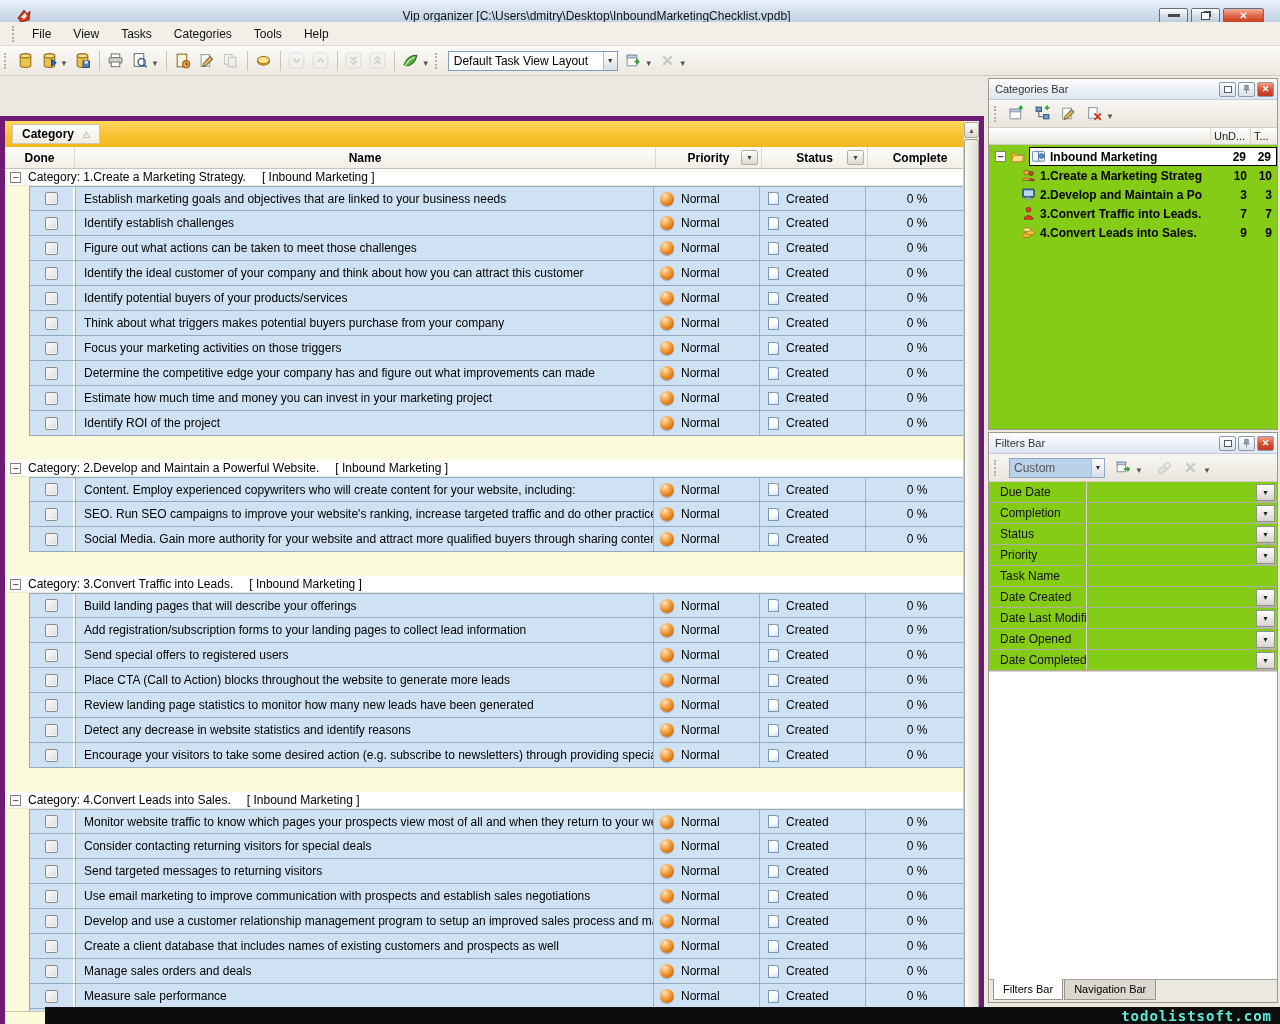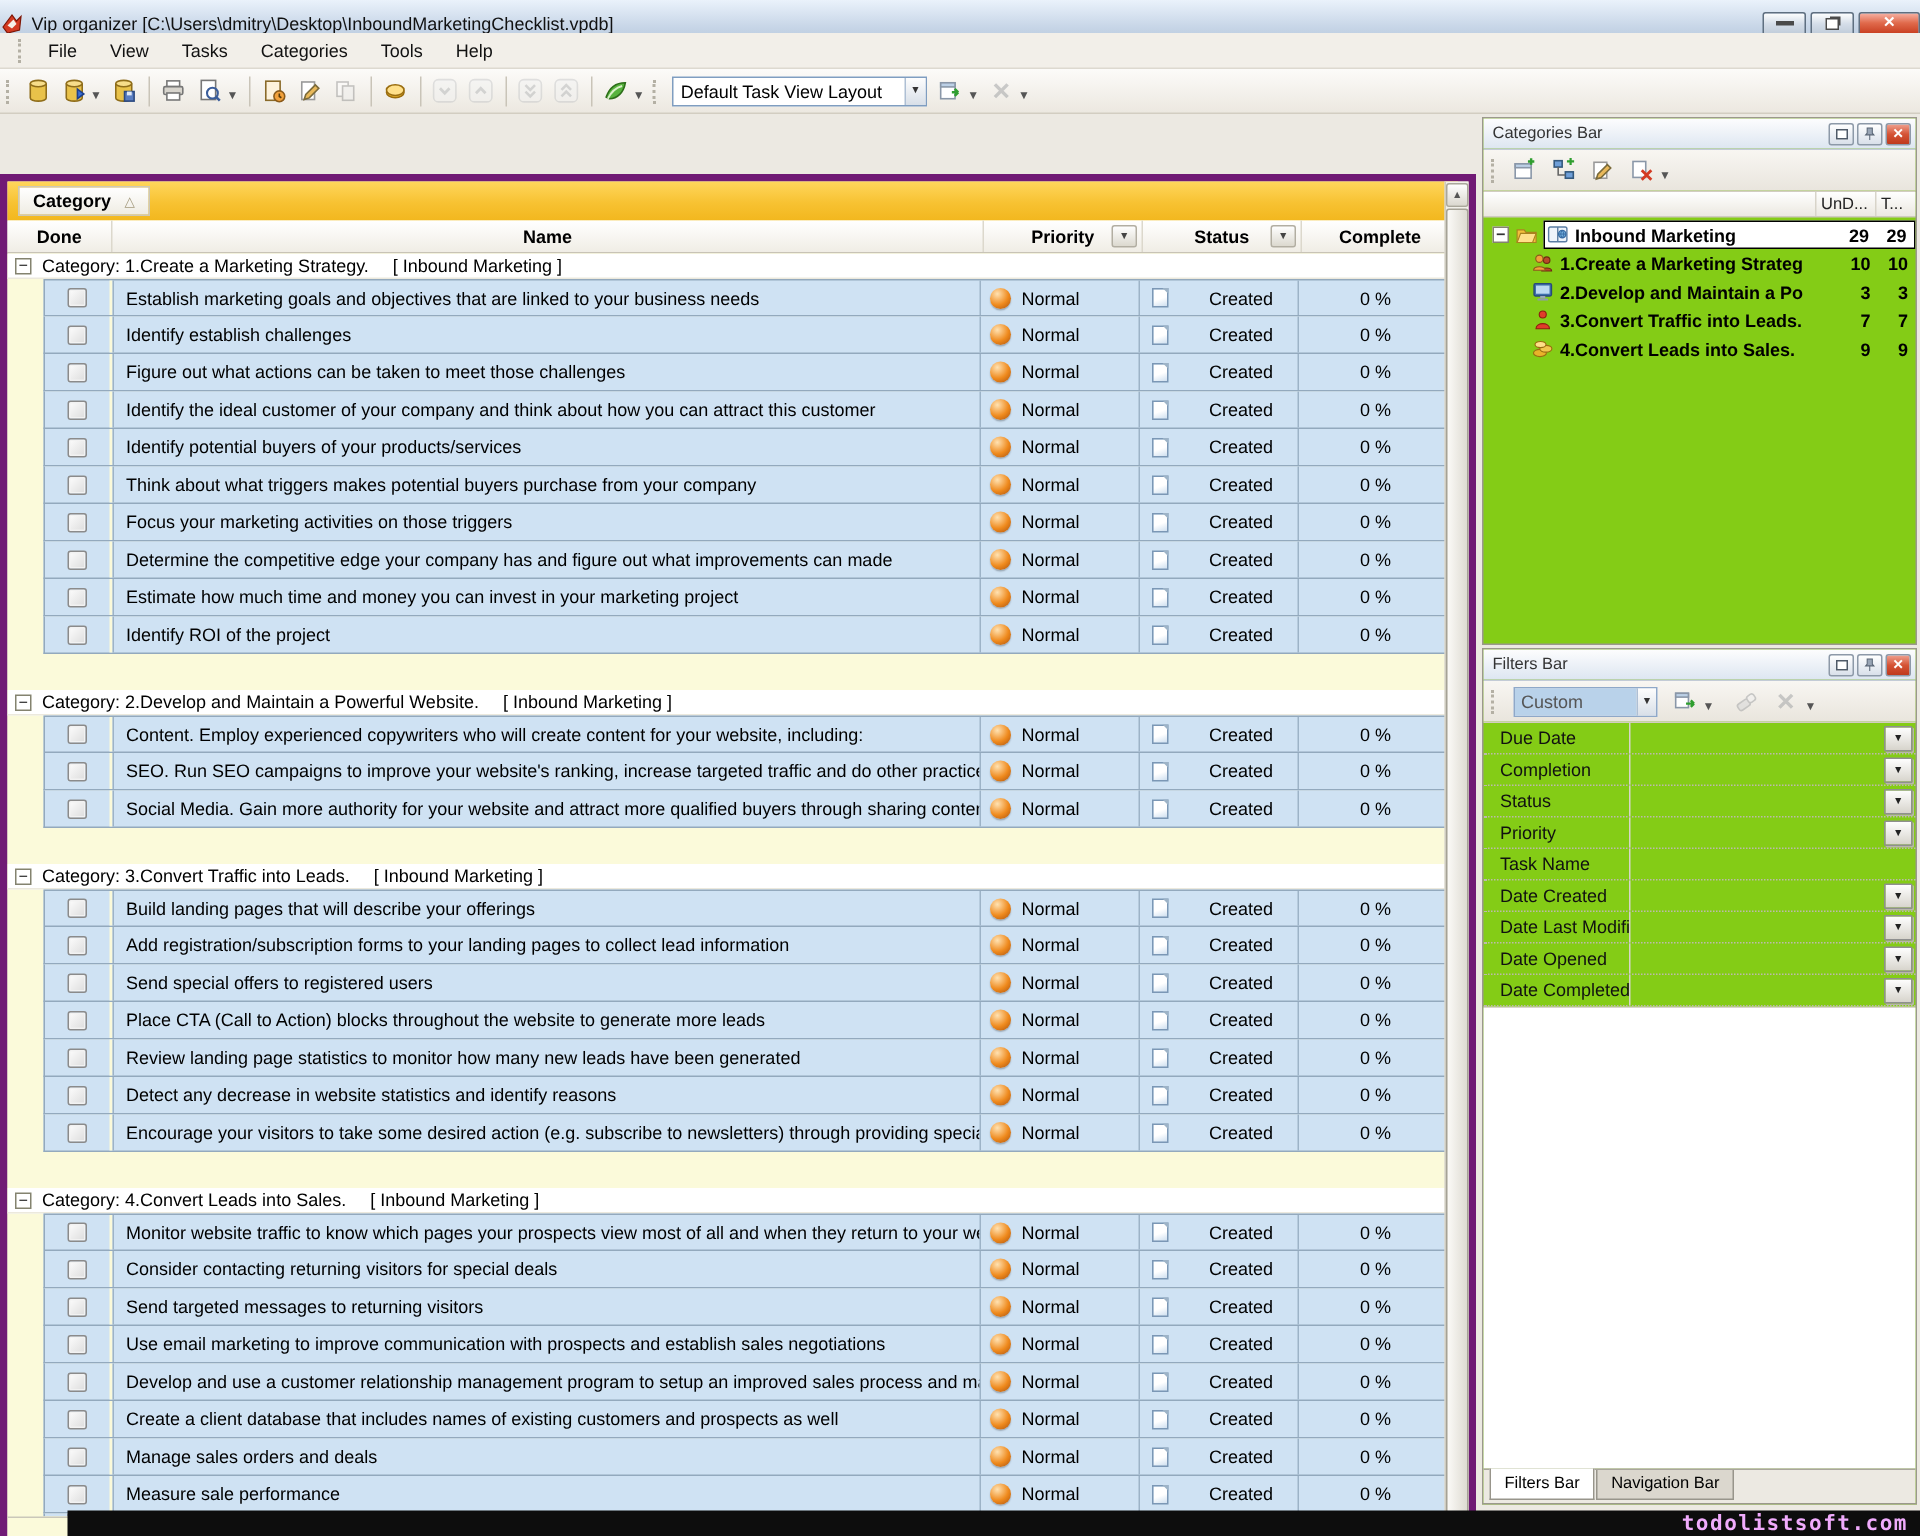--- a/index.html
+++ b/index.html
@@ -2,21 +2,21 @@
 <html><head>
 <meta charset="utf-8">
 <style>
   * { box-sizing: border-box; margin: 0; padding: 0; }
   html,body { width:1280px; height:1024px; overflow:hidden; }
   body { font-family:"Liberation Sans",sans-serif; font-size:12px; background:#ece9e2; position:relative; }
 
   
   #titlebar { position:absolute; top:0; left:0; right:0; height:32px;
     background:linear-gradient(#eaf2fb,#c9d7e8 55%,#b3c5da);
-    border-bottom:1px solid #8ea6c0; display:flex; align-items:center; padding:0 0; }
+    border-bottom:1px solid #8ea6c0; display:flex; align-items:center; padding:0 16px;text-align:center; }
   #titlebar .app-icon { width:16px; height:16px; margin-right:5px; flex:none; }
   #titlebar .t-text { font-size:12px; color:#111; flex:1; white-space:nowrap; overflow:hidden; }
   .winbtn { width:29px; height:16px; margin-left:3px; border:1px solid #5f6f80; border-radius:2px;
     background:linear-gradient(#fdfefe,#d4dde8 50%,#bfcbd9); display:flex; align-items:center;
     justify-content:center; font-size:10px; color:#333; line-height:1; }
   .winbtn.close { background:linear-gradient(#f6b0a2,#e06a4c 45%,#c63b1d); color:#fff; font-weight:bold; width:41px; }
   .winbtn .minus { width:12px; height:3px; background:#4a4a4a; }
   .winbtn .restore { width:9px; height:8px; border:1px solid #4a4a4a; background:#fff; box-shadow:2px -2px 0 -1px #4a4a4a; }
 
   
@@ -66,21 +66,21 @@
   .group-tag { margin-left:16px; white-space:nowrap; }
   .group-gap { height:24px; }
   .task-row { display:flex; height:25px; margin-left:24px; width:942px; background:#cfe2f3;
     border:1px solid #93a9bd; border-top:none; }
   .task-row.first { border-top:1px solid #93a9bd; }
   .task-row.partial { height:11px; overflow:hidden; border-bottom:none; }
   .cell { display:flex; align-items:center; height:100%; border-left:1px solid #9db3c7; overflow:hidden; }
   .cell:first-child { border-left:none; }
   .c-done { width:45px; justify-content:center; border-right:2px solid #fbfada; }
   .c-name { width:578px; padding-left:8px; font-size:12px; white-space:nowrap; }
-  .c-pri { width:106px; } .c-status { width:106px;gap:20px; } .c-comp { width:103px; justify-content:center; font-size:12px; }
+  .c-pri { width:106px; } .c-status { width:106px; } .c-comp { width:103px; justify-content:center; font-size:12px; }
   .checkbox { width:13px; height:13px; border:1px solid #8b8b8b; border-radius:2px;
     background:linear-gradient(135deg,#fdfdfd,#dcdcdc); box-shadow:inset 0 0 0 1px #f2f2f2; }
   .pri-ball { width:14px; height:14px; border-radius:50%; flex:none; margin:0 7px 0 6px;
     background:radial-gradient(circle at 35% 28%, #ffe2b2, #ef8a1d 55%, #a8500d);
     box-shadow:0 1px 1px rgba(0,0,0,.25); }
   .doc-ic { width:11px; height:13px; flex:none; margin:0 7px 0 8px; position:relative;
     background:linear-gradient(160deg,#ffffff 55%,#cfe0f0); border:1px solid #7b97b5; }
   .doc-ic::after { content:""; position:absolute; top:-1px; right:-1px; width:0; height:0;
     border-style:solid; border-width:0 4px 4px 0; border-color:transparent #9db3c7 transparent transparent; }
 
@@ -146,21 +146,21 @@
   .f-dd { width:19px; height:17px; margin-right:2px; border:1px solid #8f8f8f; border-radius:1px;
     background:linear-gradient(#fefefe,#d7d4cc); display:flex; align-items:center; justify-content:center;
     font-size:7px; color:#222; box-shadow:1px 1px 0 #b9b6ac; flex:none; }
   #filters-empty { flex:1; background:#fff; }
   #ftabs { height:23px; flex:none; background:#ece9e2; border-top:1px solid #a9a69c; display:flex; align-items:flex-start; padding-left:4px; }
   .ftab { padding:3px 9px 4px; font-size:11px; border:1px solid #98958b; border-top:none; background:#dbd7ce; margin-right:1px; }
   .ftab.active { background:#fff; position:relative; top:-1px; padding-top:4px; }
 
   
   #blackbar { position:absolute; bottom:0; left:0; right:0; height:17px; background:#0d0d0d;
-    color:#f0abfc; font-family:"DejaVu Sans Mono",monospace; font-weight:bold; font-size:14px;
+    color:#5eead4; font-family:"DejaVu Sans Mono",monospace; font-weight:bold; font-size:14px;
     display:flex; align-items:center; justify-content:flex-end; padding-right:8px; letter-spacing:1px;margin-left:45px; }
 </style>
 </head>
 <body>
 
 <div id="titlebar">
   <svg class="app-icon" viewBox="0 0 16 16">
     <path d="M2 10 L8 2 L11 6 L14 3 L13 12 L5 14 Z" fill="#d43a22" stroke="#7d1505" stroke-width="0.8"></path>
     <path d="M5 9 L9 5 L11 8 L8 11 Z" fill="#f6f0e8"></path>
   </svg>

